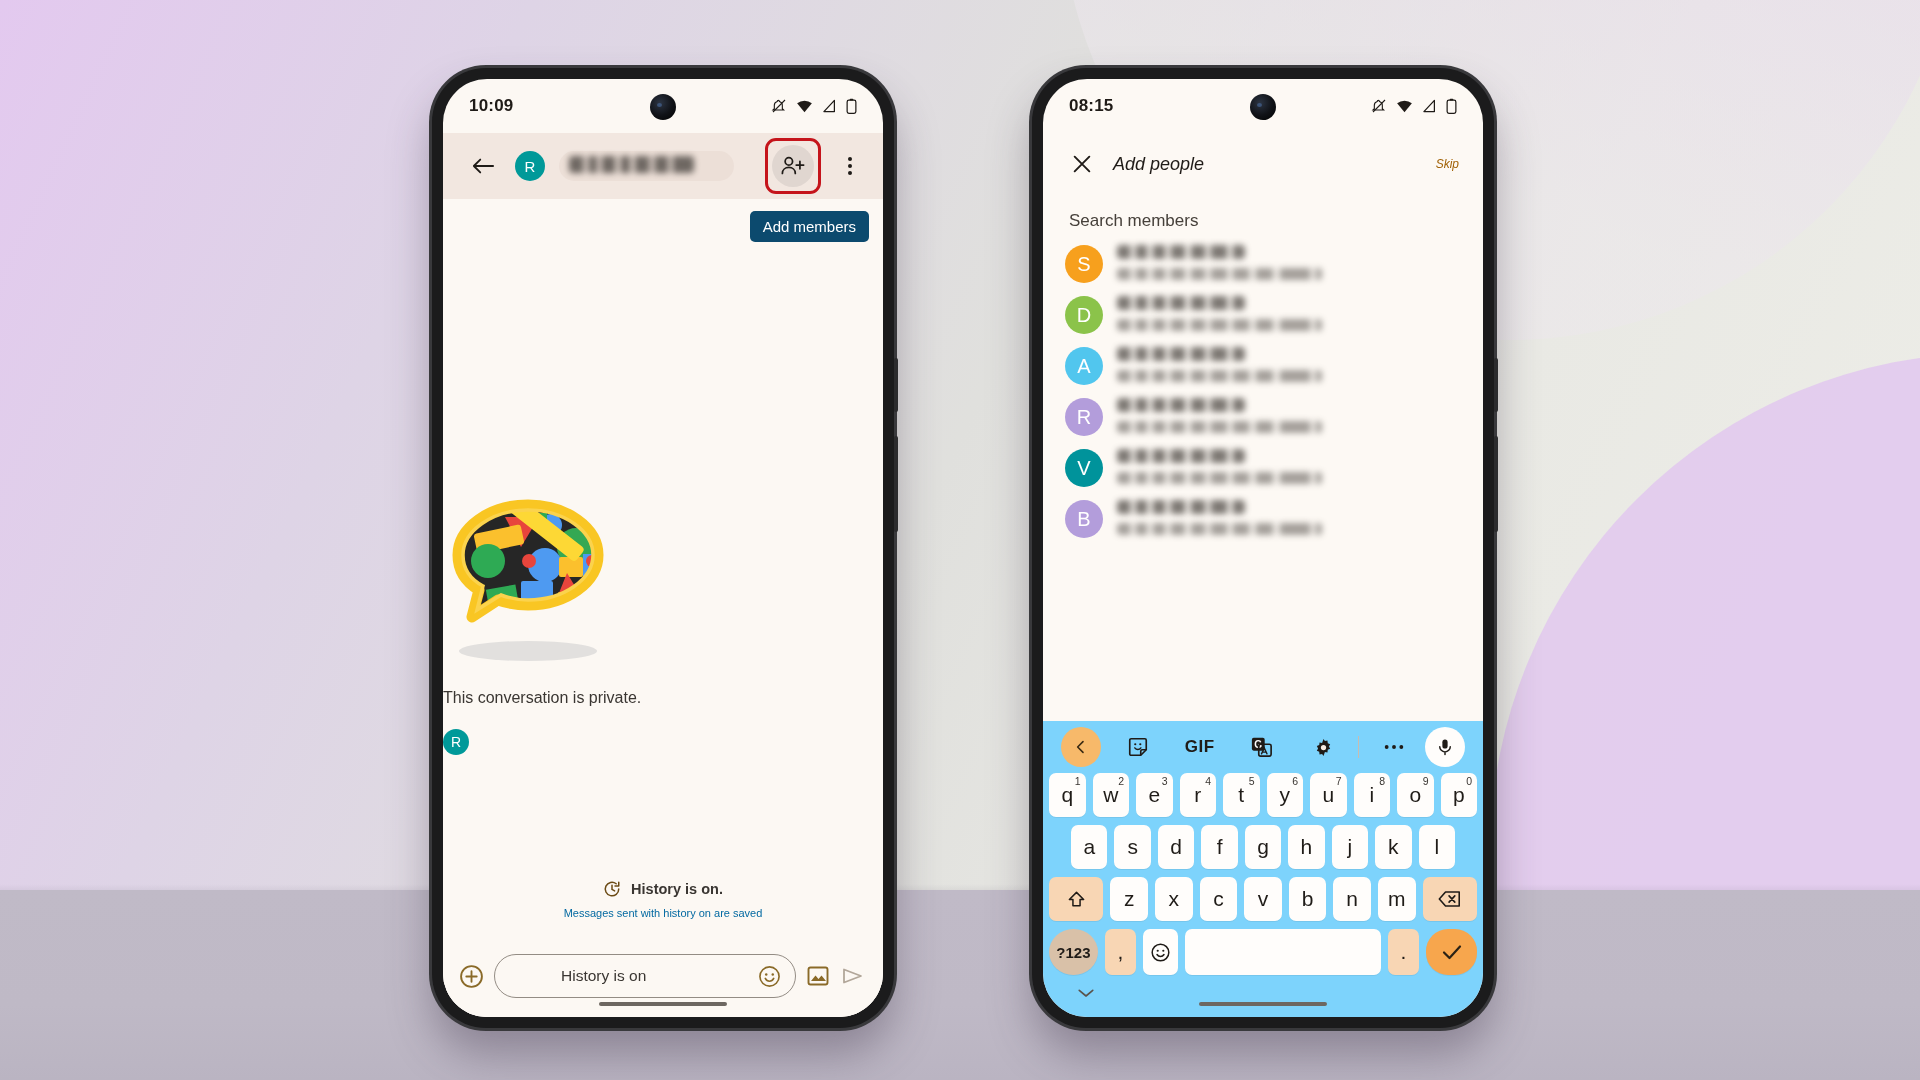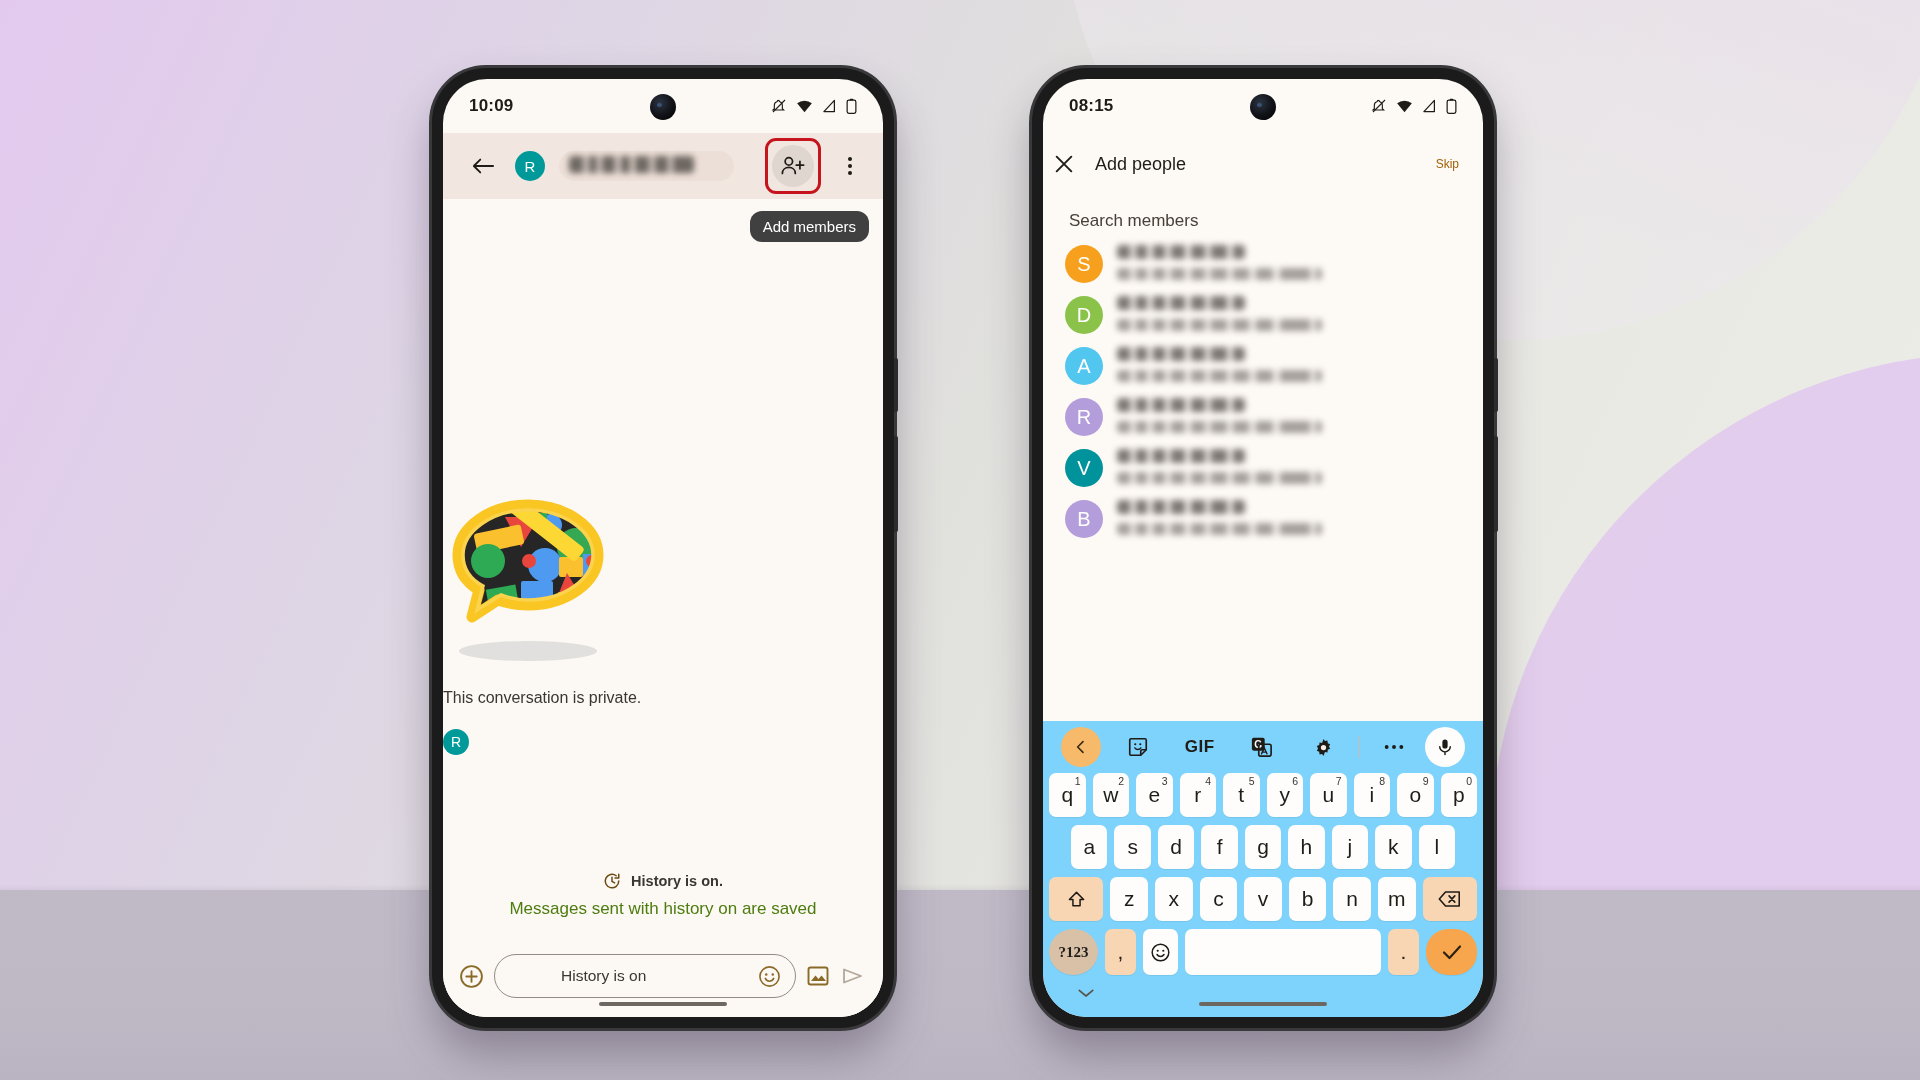--- a/index.html
+++ b/index.html
@@ -165,23 +165,23 @@
     border-radius: 50%;
     background: #e0d6d0;
     display: flex; align-items: center; justify-content: center;
   }
   .overflow-btn { width: 34px; height: 44px; display:flex; align-items:center; justify-content:center; }
   .dot3 { width: 4.5px; height: 4.5px; border-radius: 50%; background: #1f1b17; margin: 2.5px 0; }
 
   .tooltip {
     position: absolute;
     right: 14px; top: 78px;
-    background: #404040;
+    background: #0c4a6e;
     color: #fff;
-    border-radius: 12px;
+    border-radius: 5px;
     padding: 7px 13px;
     font-size: 15px;
     white-space: nowrap;
     z-index: 5;
   }
 
   .conv-body {
     position: relative;
     height: calc(100% - 54px - 66px);
     display: flex; flex-direction: column;
@@ -220,21 +220,21 @@
     text-align: center;
     width: 100%;
   }
   .history-row {
     display: flex; align-items: center; justify-content: center;
     gap: 10px;
     font-size: 14.5px; font-weight: 700; color: #3a3632;
   }
   .history-sub {
     margin-top: 9px;
-    font-size: 17px; color: #4d7c0f;
+    font-size: 11px; color: #0369a1;
   }
 
   .compose-bar {
     height: 82px;
     display: flex; align-items: center;
     gap: 10px;
     padding: 0 18px 0 16px;
     background: #fcf8f3;
   }
   .compose-input {
@@ -256,23 +256,24 @@
     width: 128px; height: 4px;
     border-radius: 3px;
     background: #6d6761;
   }
 
   
   .right .screen { background: #fdf9f4; }
   .add-topbar {
     height: 62px;
     display: flex; align-items: center;
-    padding: 0 24px 0 10px;
+    padding: 0 24px 0 28px;
     gap: 20px;
     background: #fdf9f4;
+    font-style: italic;
   }
   .add-title { font-size: 18px; color: #1f1b17; }
   .skip-btn { margin-left: auto; font-size: 12px; color: #a16207; }
   .search-label {
     padding: 16px 26px 6px 26px;
     font-size: 17px;
     color: #46403a;
     background: #fdf9f4;
   }
 
@@ -365,21 +366,21 @@
     top: 2px; right: 5px;
     font-size: 10.5px; color: #3a3632;
   }
   .key.fn { background: #f8d6b4; }
   .key.dark { background: #d9c1a8; border-radius: 50%; font-size: 15px; font-weight: 600; }
   .key.enter-k { background: #f7a64d; border-radius: 22px; }
   .key.space { flex: 5 1 0; }
   .row2 { padding: 0 28px; }
   .row3 .key.wide { flex: 1.45 1 0; }
   .row4 .key { height: 46px; }
-  .row4 .k123 { flex: 1.25 1 0; font-family: Liberation Serif, serif; }
+  .row4 .k123 { flex: 1.25 1 0; }
   .row4 .kcomma, .row4 .kperiod { flex: .8 1 0; }
   .row4 .kemoji { flex: .9 1 0; }
   .row4 .kenter { flex: 1.3 1 0; }
 
   .kb-dismiss {
     position: absolute;
     left: 34px; bottom: 14px;
   }
 </style>
 </head>

